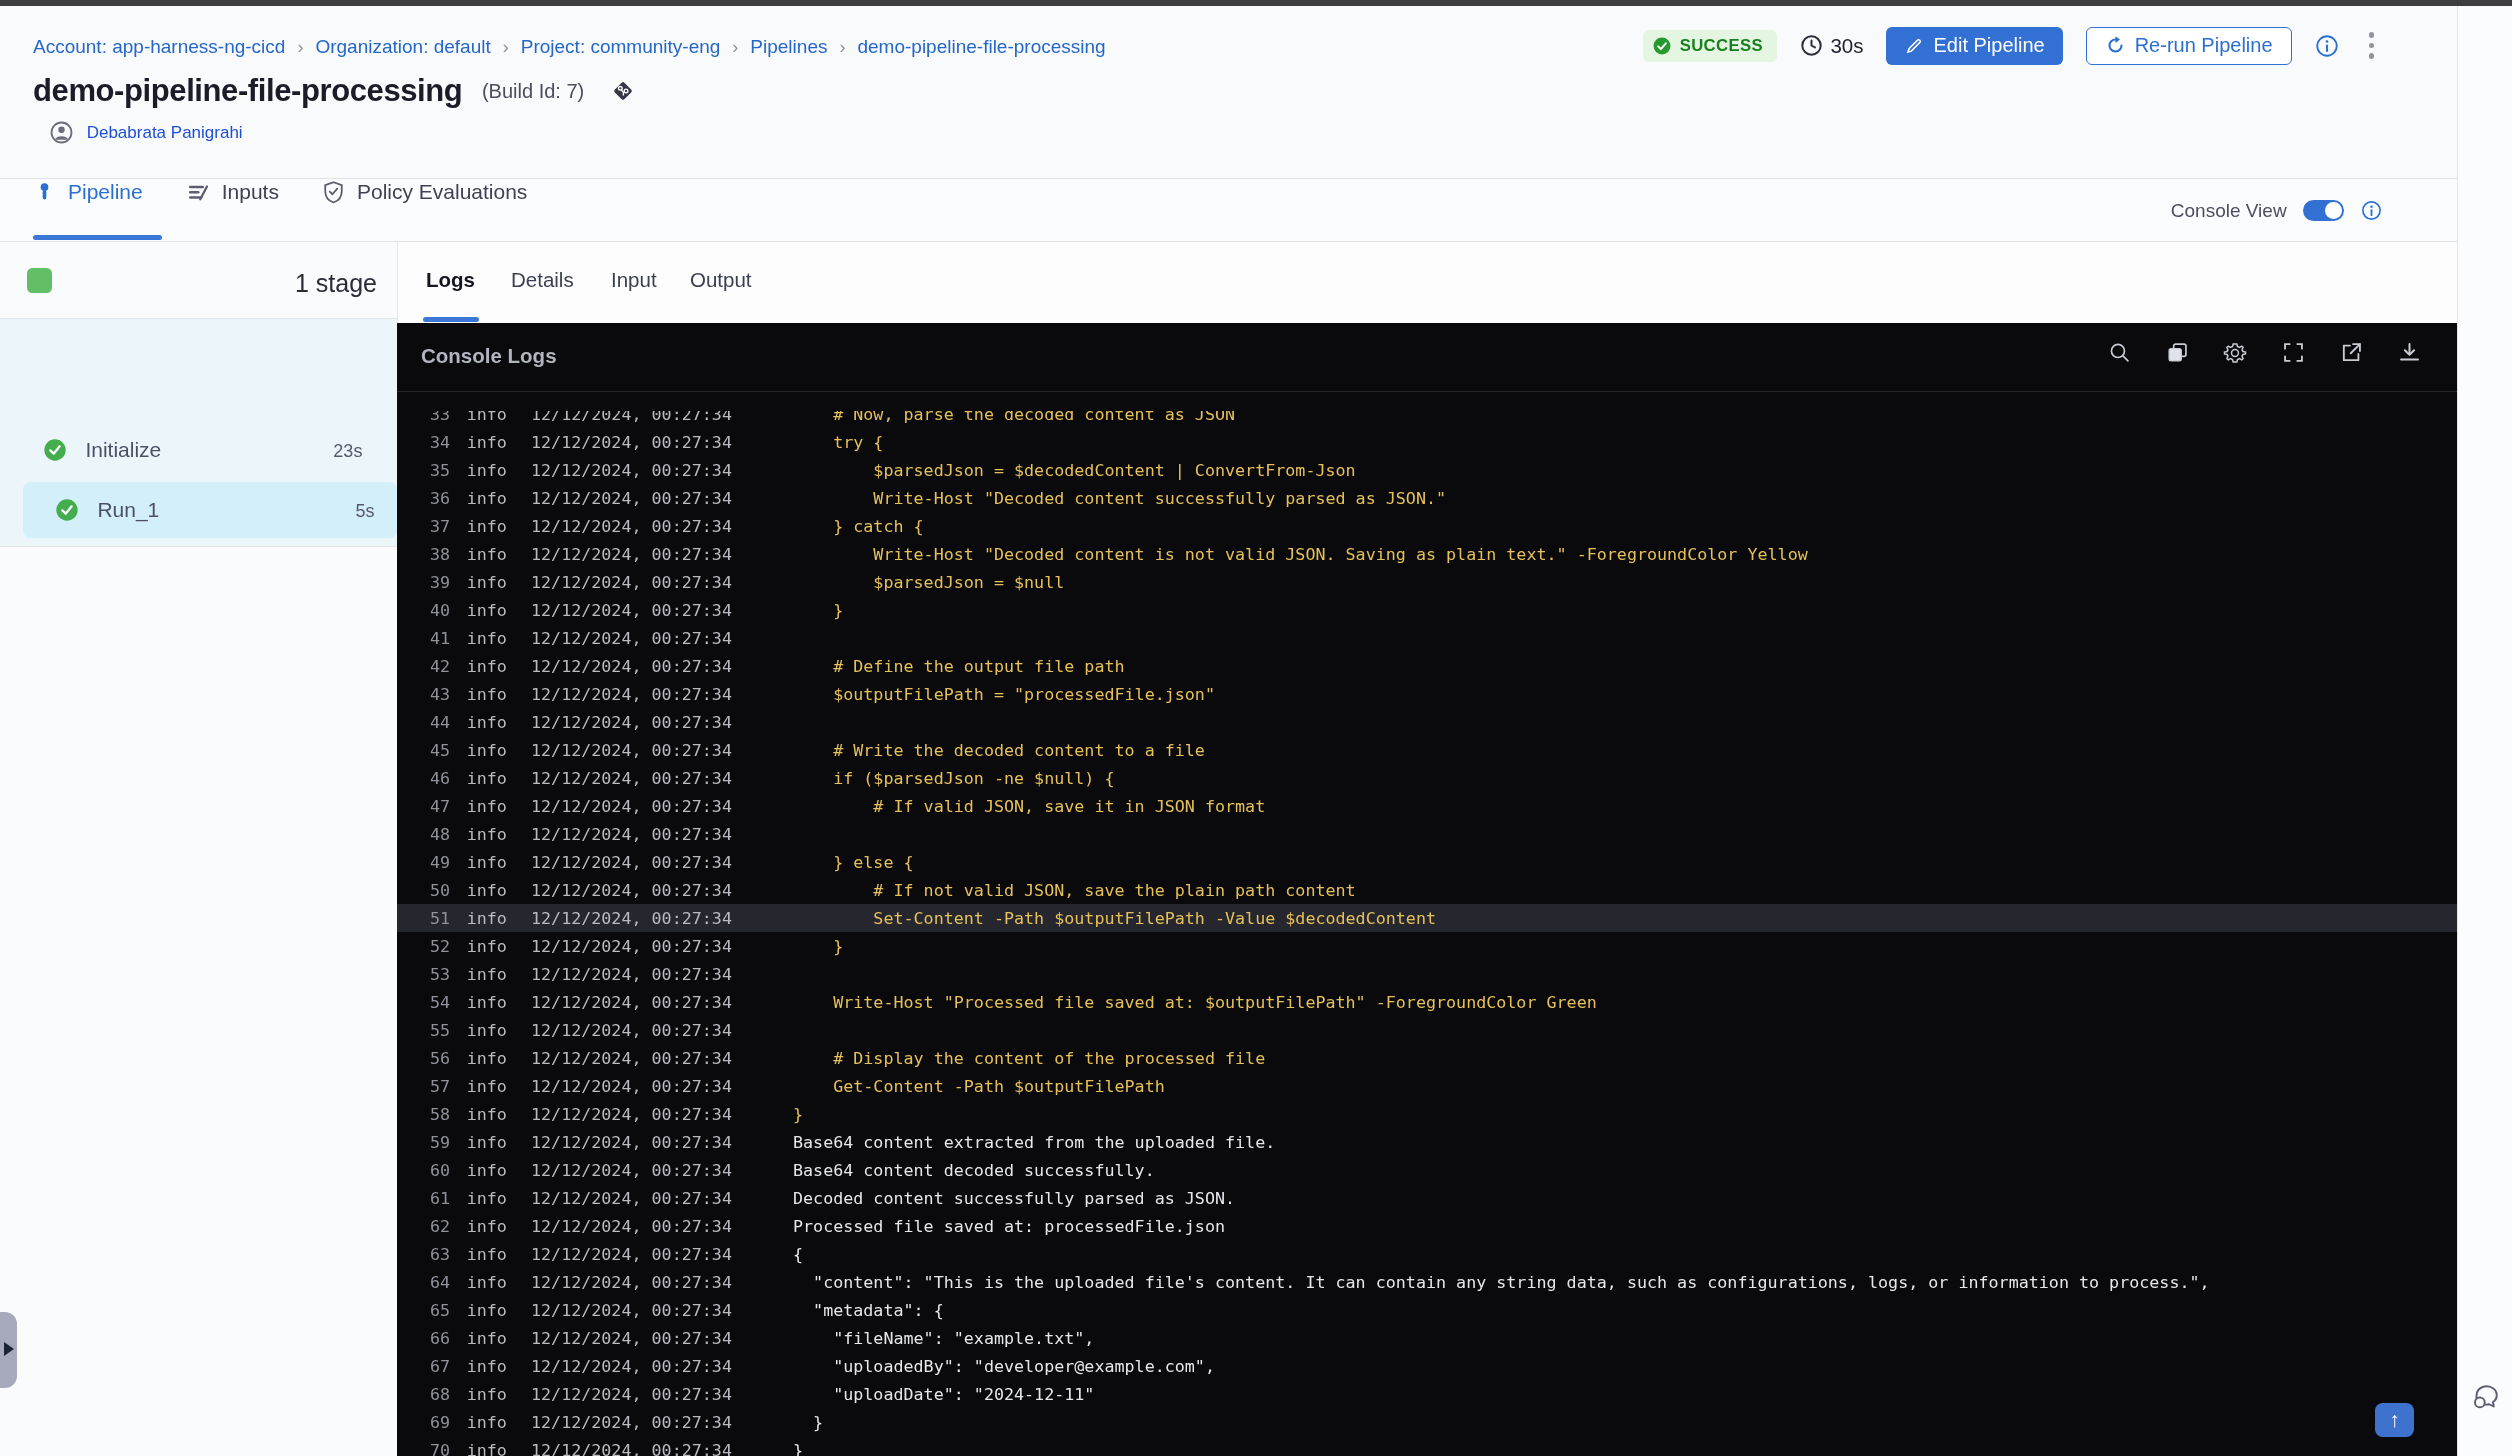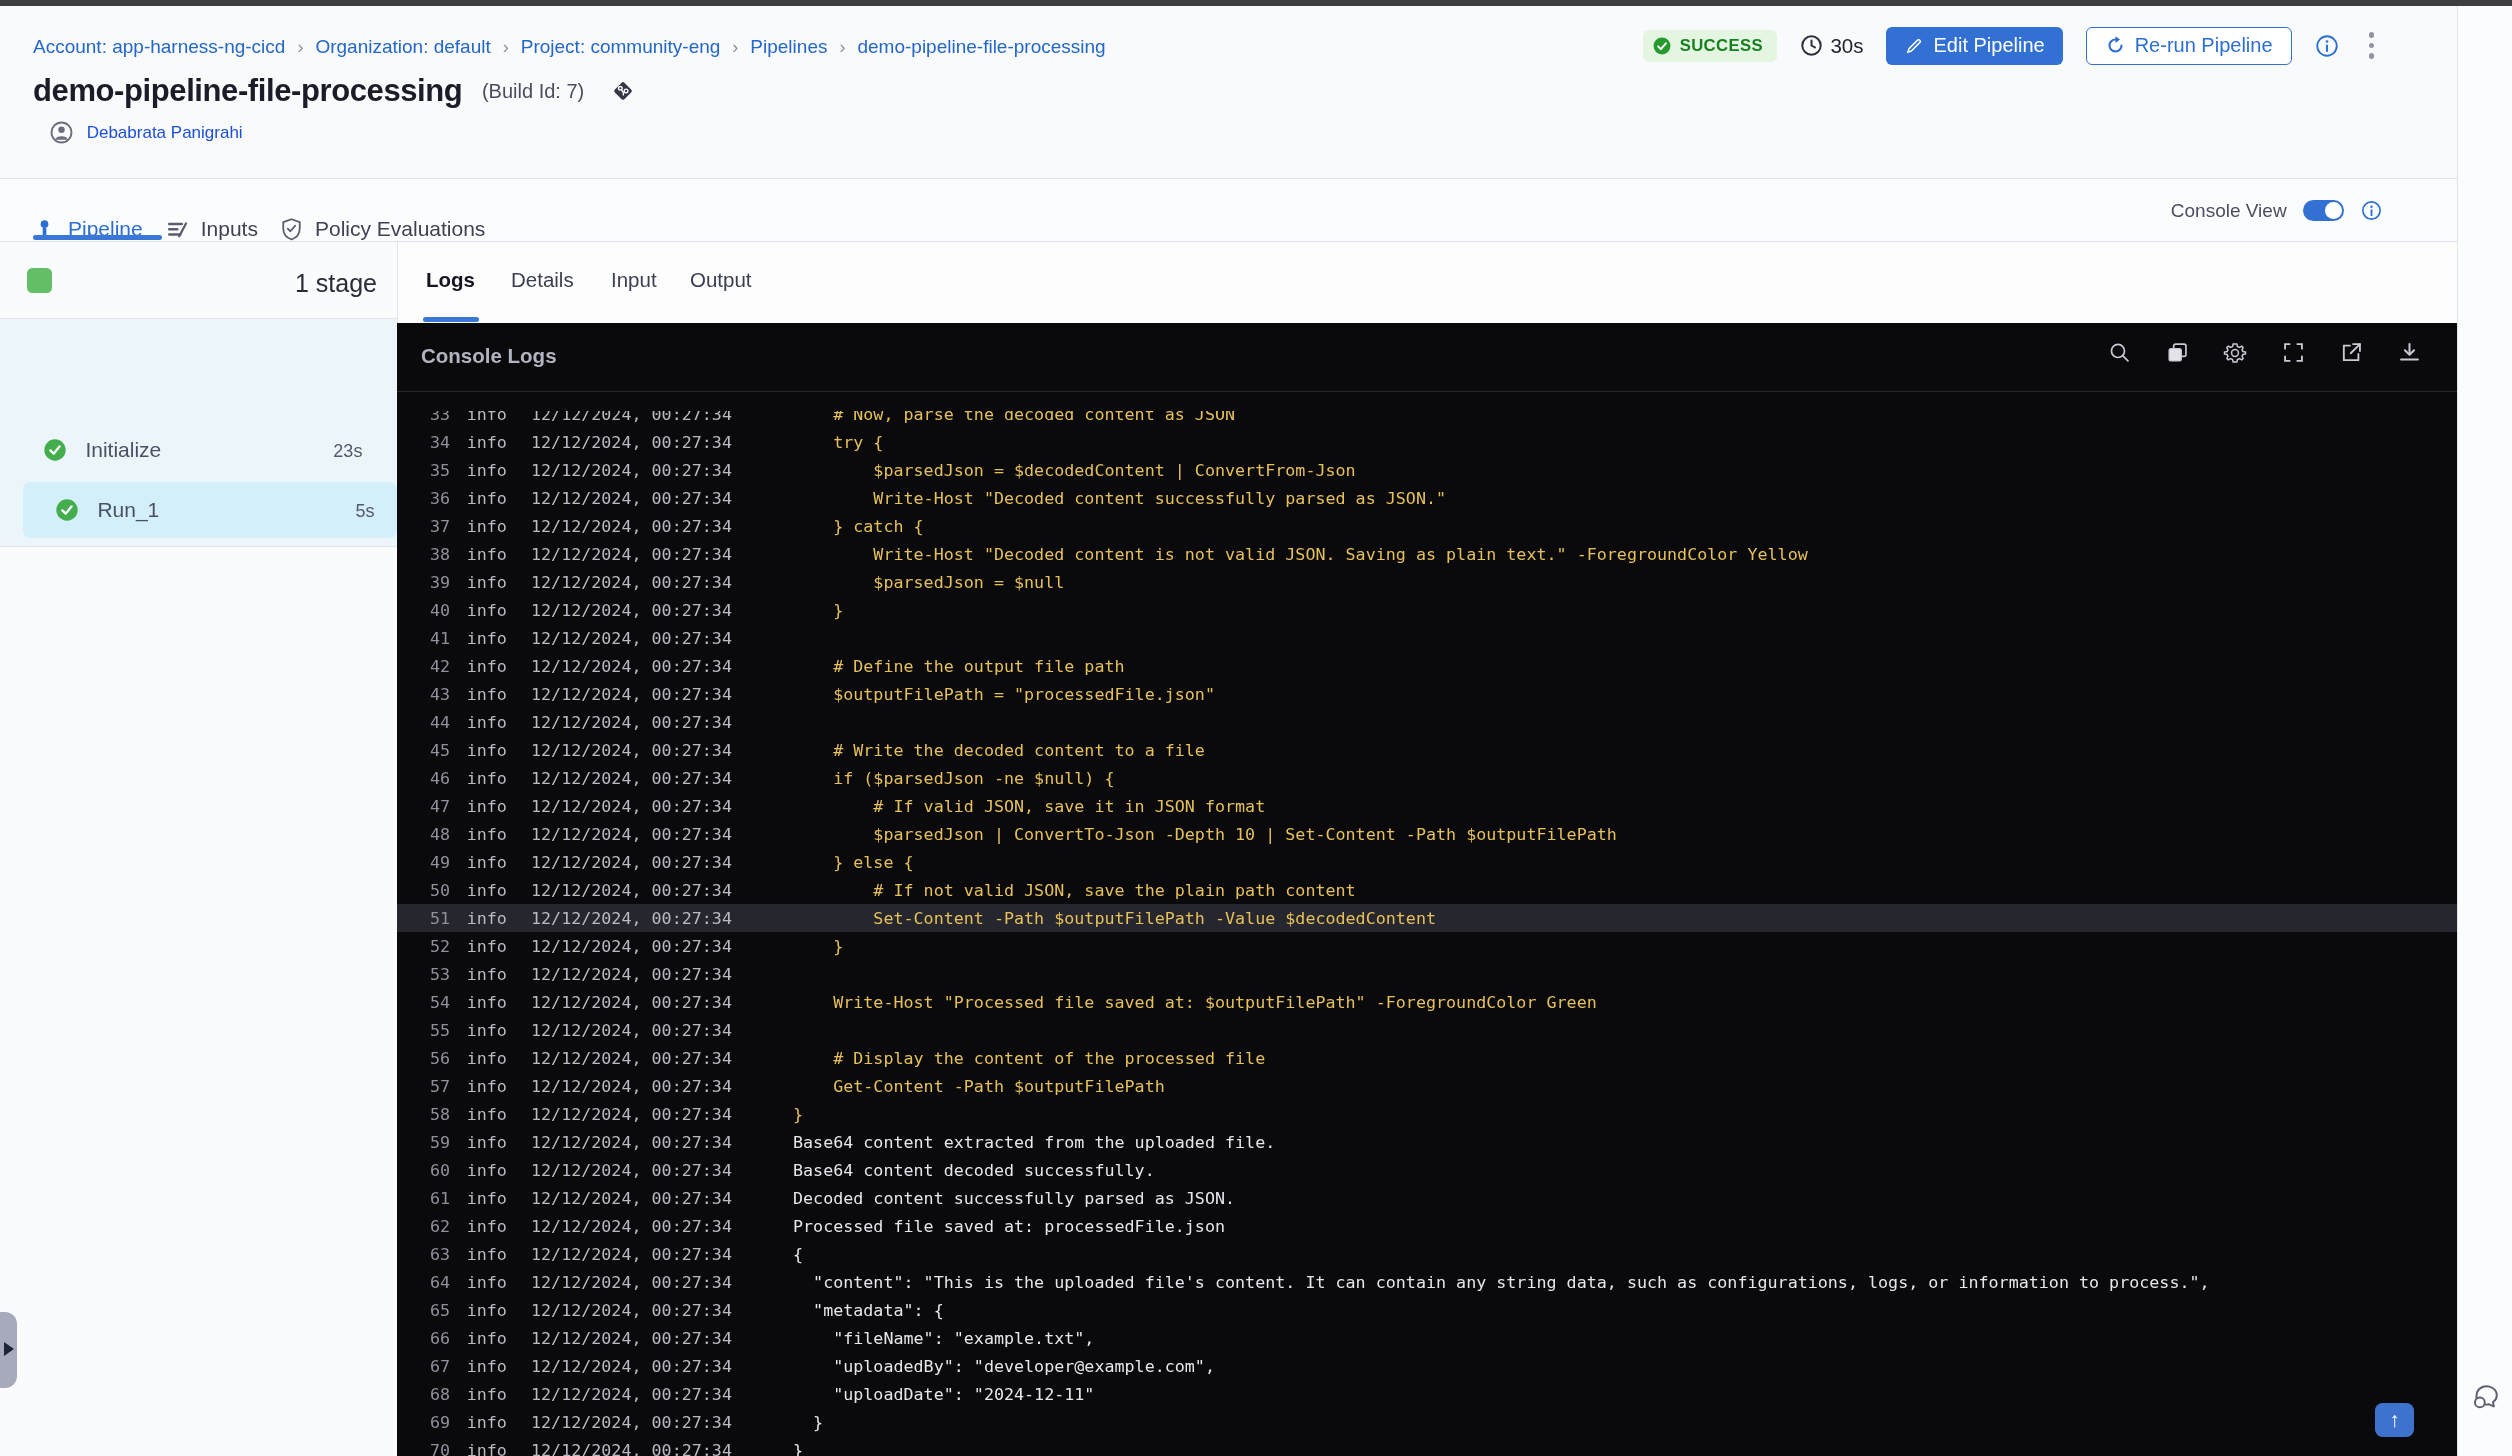--- a/index.html
+++ b/index.html
@@ -33,21 +33,21 @@
   .status-badge span { color:#17801f; font-weight:bold; font-size:16.7px; letter-spacing:0.4px; }
   .duration { display:flex; align-items:center; gap:7.6px; font-size:20.5px; color:#1f2130; }
   .btn { display:flex; align-items:center; gap:9px; height:38px; border-radius:6px; font-size:20px; padding:0 18px; cursor:pointer; border:none; }
   .btn-primary { background:#3370d3; color:#ffffff; }
   .btn-outline { background:#ffffff; color:#2b6fd3; border:1.5px solid #3370d3; font-weight:500; }
   .kebab { display:flex; flex-direction:column; gap:5.3px; padding:3px 7.6px; cursor:pointer; }
   .kebab i { width:5.3px; height:5.3px; border-radius:50%; background:#9093a3; }
 
   
   .tabbar { position:absolute; left:0; top:174px; width:2458px; height:62px; background:#fbfcfd; border-bottom:0.8px solid #e2e3ea; }
-  .tabs { position:absolute; left:33px; top:0; height:100%; display:flex; align-items:flex-end; gap:22px; }
+  .tabs { position:absolute; left:33px; top:0; height:100%; display:flex; align-items:flex-start; gap:43px; }
   .tab { display:flex; align-items:center; gap:12px; font-size:21px; color:#3f4254; cursor:pointer; }
   .tab.active { color:#2b6fd3; font-weight:500; }
   .tab-underline { position:absolute; left:33px; top:55px; width:129px; height:5.3px; border-radius:3px; background:#3a77d6; }
   .consoleview { position:absolute; right:76px; top:0; height:100%; display:flex; align-items:center; gap:16.7px; }
   .consoleview .lbl { font-size:19px; color:#4b4e60; }
   .toggle { width:41px; height:21px; border-radius:10.6px; background:#3370d3; position:relative; cursor:pointer; }
   .toggle .knob { position:absolute; right:2.3px; top:2.3px; width:16.7px; height:16.7px; border-radius:50%; background:#ffffff; }
 
   
   .content { position:absolute; left:0; top:236px; width:2458px; height:1214px; }
@@ -315,21 +315,21 @@
                 <div class="log-row code"><span class="ln">38</span><span class="lv">info</span><span class="ts">12/12/2024, 00:27:34</span><span class="msg">        Write-Host "Decoded content is not valid JSON. Saving as plain text." -ForegroundColor Yellow</span></div>
                 <div class="log-row code"><span class="ln">39</span><span class="lv">info</span><span class="ts">12/12/2024, 00:27:34</span><span class="msg">        $parsedJson = $null</span></div>
                 <div class="log-row code"><span class="ln">40</span><span class="lv">info</span><span class="ts">12/12/2024, 00:27:34</span><span class="msg">    }</span></div>
                 <div class="log-row code"><span class="ln">41</span><span class="lv">info</span><span class="ts">12/12/2024, 00:27:34</span><span class="msg"></span></div>
                 <div class="log-row code"><span class="ln">42</span><span class="lv">info</span><span class="ts">12/12/2024, 00:27:34</span><span class="msg">    # Define the output file path</span></div>
                 <div class="log-row code"><span class="ln">43</span><span class="lv">info</span><span class="ts">12/12/2024, 00:27:34</span><span class="msg">    $outputFilePath = "processedFile.json"</span></div>
                 <div class="log-row code"><span class="ln">44</span><span class="lv">info</span><span class="ts">12/12/2024, 00:27:34</span><span class="msg"></span></div>
                 <div class="log-row code"><span class="ln">45</span><span class="lv">info</span><span class="ts">12/12/2024, 00:27:34</span><span class="msg">    # Write the decoded content to a file</span></div>
                 <div class="log-row code"><span class="ln">46</span><span class="lv">info</span><span class="ts">12/12/2024, 00:27:34</span><span class="msg">    if ($parsedJson -ne $null) {</span></div>
                 <div class="log-row code"><span class="ln">47</span><span class="lv">info</span><span class="ts">12/12/2024, 00:27:34</span><span class="msg">        # If valid JSON, save it in JSON format</span></div>
-                <div class="log-row code"><span class="ln">48</span><span class="lv">info</span><span class="ts">12/12/2024, 00:27:34</span><span class="msg">        $parsedJson | ConvertTo-Json -Depth 10 | Set-Content -Path $outputFilePath</span></div>
+                <div class="log-row code"><span class="ln">48</span><span class="lv">info</span><span class="ts">12/12/2024, 00:27:34</span></div>
                 <div class="log-row code"><span class="ln">49</span><span class="lv">info</span><span class="ts">12/12/2024, 00:27:34</span><span class="msg">    } else {</span></div>
                 <div class="log-row code"><span class="ln">50</span><span class="lv">info</span><span class="ts">12/12/2024, 00:27:34</span><span class="msg">        # If not valid JSON, save the plain path content</span></div>
                 <div class="log-row code hl"><span class="ln">51</span><span class="lv">info</span><span class="ts">12/12/2024, 00:27:34</span><span class="msg">        Set-Content -Path $outputFilePath -Value $decodedContent</span></div>
                 <div class="log-row code"><span class="ln">52</span><span class="lv">info</span><span class="ts">12/12/2024, 00:27:34</span><span class="msg">    }</span></div>
                 <div class="log-row code"><span class="ln">53</span><span class="lv">info</span><span class="ts">12/12/2024, 00:27:34</span><span class="msg"></span></div>
                 <div class="log-row code"><span class="ln">54</span><span class="lv">info</span><span class="ts">12/12/2024, 00:27:34</span><span class="msg">    Write-Host "Processed file saved at: $outputFilePath" -ForegroundColor Green</span></div>
                 <div class="log-row code"><span class="ln">55</span><span class="lv">info</span><span class="ts">12/12/2024, 00:27:34</span><span class="msg"></span></div>
                 <div class="log-row code"><span class="ln">56</span><span class="lv">info</span><span class="ts">12/12/2024, 00:27:34</span><span class="msg">    # Display the content of the processed file</span></div>
                 <div class="log-row code"><span class="ln">57</span><span class="lv">info</span><span class="ts">12/12/2024, 00:27:34</span><span class="msg">    Get-Content -Path $outputFilePath</span></div>
                 <div class="log-row code"><span class="ln">58</span><span class="lv">info</span><span class="ts">12/12/2024, 00:27:34</span><span class="msg">}</span></div>

